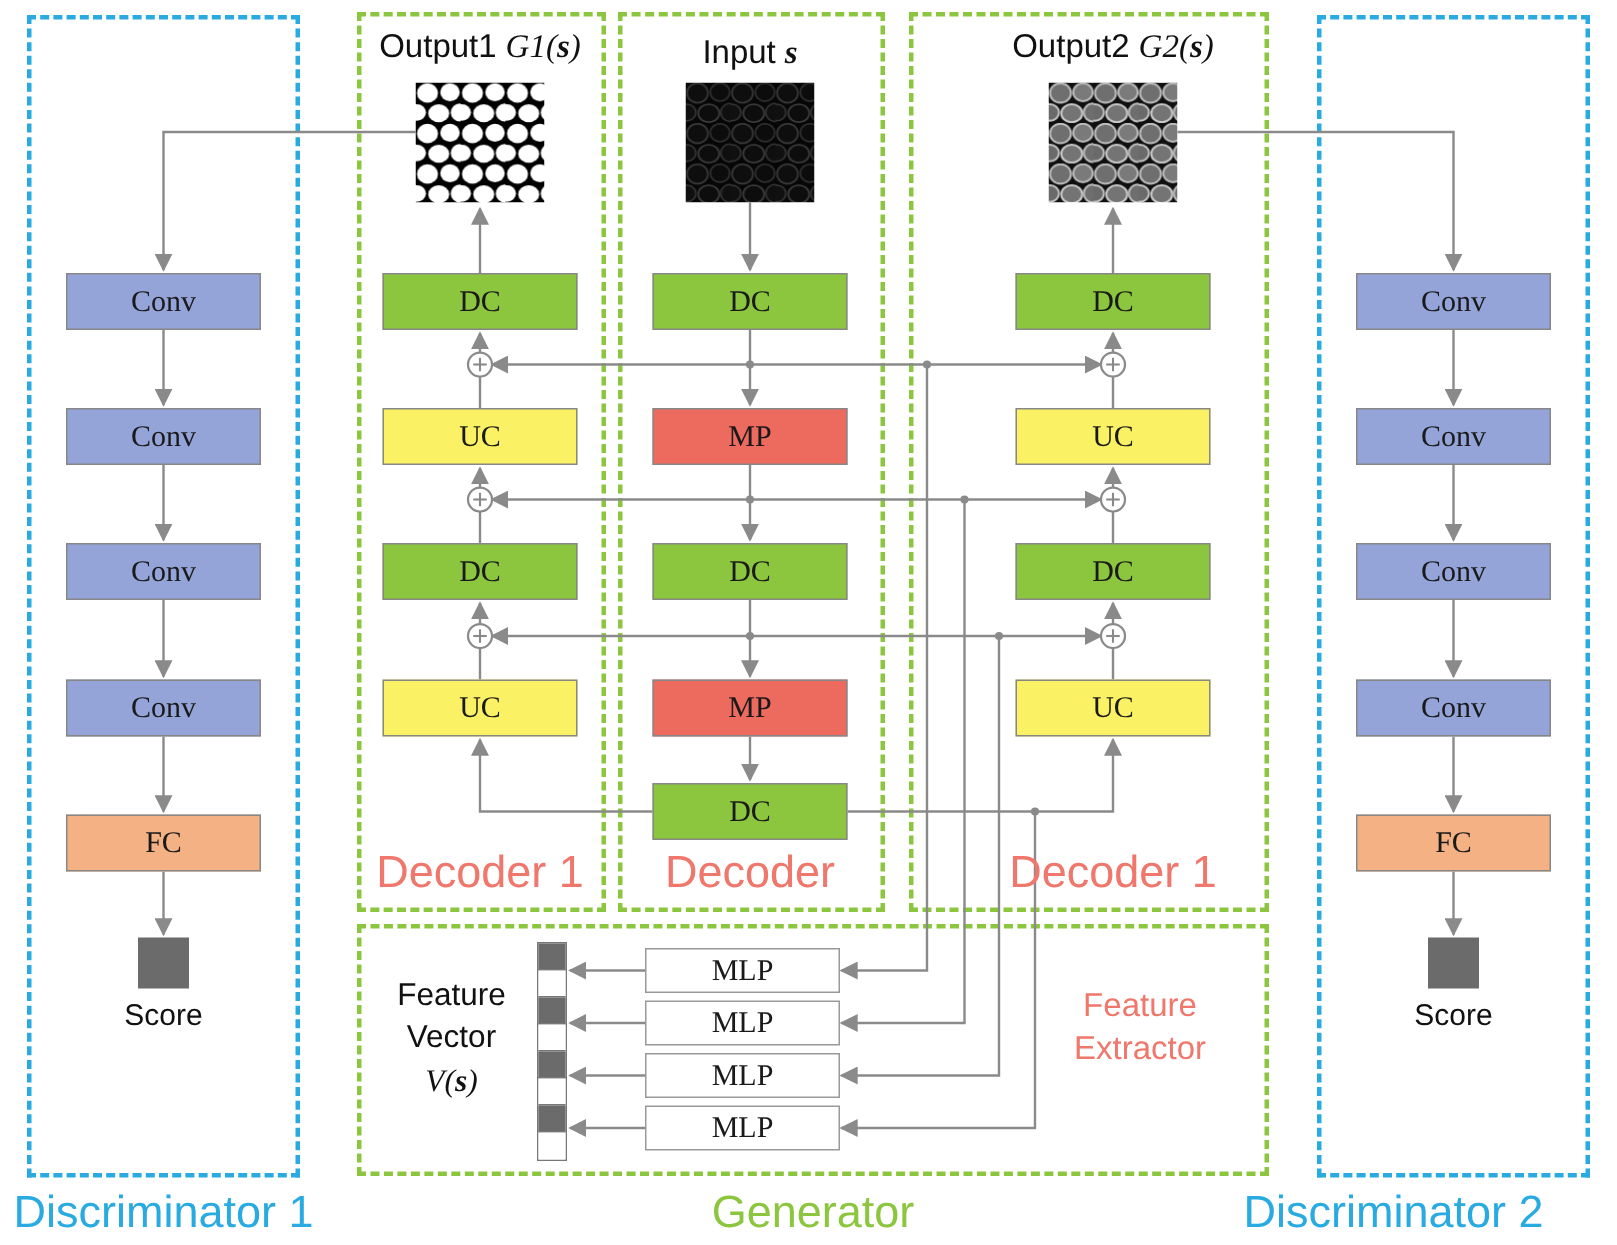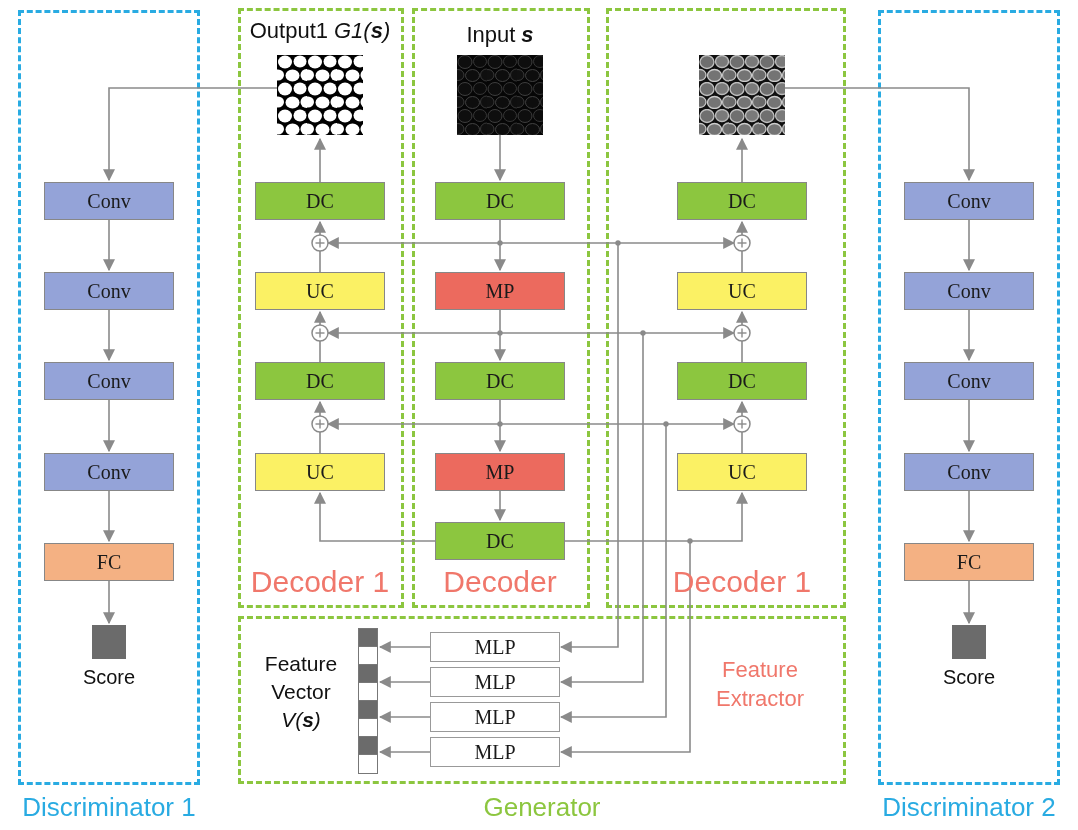--- a/index.html
+++ b/index.html
@@ -18,27 +18,27 @@
   .conv{background:var(--conv,#94A3D8);}
   .fc{background:var(--fc,#F4B183);}
   .dc{background:var(--dc,#8CC63F);}
   .mp{background:var(--mp,#EC6A5E);}
   .uc{background:var(--uc,#FBF164);}
   .mlp{background:var(--mlp,#fff);height:30px;border:1.5px solid #999;text-align:right;}
   .score-square{position:absolute;width:34px;height:34px;background:var(--score-square,#6b6b6b);z-index:2;}
   .lbl{position:absolute;text-align:center;z-index:2;color:#111;}
   .top-label{font-size:22px;}
   .sec-label{font-size:30px;color:var(--section-label,#F0776B);}
-  .big-label{font-size:26px;}
+  .big-label{font-size:30px;}
   .disc-label{color:var(--disc-label,#29ABE2);}
   .gen-label{color:var(--gen-label,#8CC63F);}
   .score-label{font-size:20px;}
   .fv-label{font-size:21px;line-height:28px;}
   .fe-label{font-size:22px;color:var(--section-label,#F0776B);line-height:29px;}
-  .it{font-style:italic;}
+  .it{font-style:italic;font-family:Liberation Serif, serif;}
   .b{font-weight:bold;}
   .pre{margin-right:6px;}
   .tex{position:absolute;z-index:2;}
   .vec{position:absolute;left:358px;top:628px;width:20px;height:146px;border:1px solid #777;z-index:2;background:#fff;}
   .vec .cell{width:100%;height:18px;border-bottom:1px solid #777;}
   .vec .cell:last-child{border-bottom:none;}
   .cell.dark{background:var(--score-square,#6b6b6b);}
   .cell.light{background:#fff;}
 </style>
 </head>
@@ -155,20 +155,23 @@
     <circle class="dot" cx="666" cy="424" r="2.7"></circle>
     <circle class="dot" cx="690" cy="541" r="2.7"></circle>
   </svg>
 
   <div class="lbl top-label" style="left:240px;top:18px;width:160px">
     <span class="pre">Output1</span><span class="it">G1(</span><span class="it b">s</span><span class="it">)</span>
   </div>
   <div class="lbl top-label" style="left:420px;top:22px;width:160px">
     <span class="pre">Input</span><span class="it b">s</span>
   </div>
+  <div class="lbl top-label" style="left:662px;top:18px;width:160px">
+    <span class="pre">Output2</span><span class="it">G2(</span><span class="it b">s</span><span class="it">)</span>
+  </div>
 
   <svg class="tex" style="left:277px;top:55px" width="86" height="80">
     <defs>
       <pattern id="hx1" width="30" height="27" patternUnits="userSpaceOnUse">
         <rect width="30" height="27" fill="#000"></rect>
         <ellipse cx="8" cy="7" rx="7" ry="6.5" fill="#fff"></ellipse>
         <ellipse cx="23" cy="6.5" rx="6.5" ry="6" fill="#fff"></ellipse>
         <ellipse cx="1" cy="20" rx="6" ry="5.5" fill="#fff"></ellipse>
         <ellipse cx="15.5" cy="20.5" rx="7" ry="6" fill="#fff"></ellipse>
         <ellipse cx="29.5" cy="20" rx="6" ry="6" fill="#fff"></ellipse>
@@ -262,15 +265,15 @@
   <div class="block mlp" style="left:430px;top:702px">MLP</div>
   <div class="block mlp" style="left:430px;top:737px">MLP</div>
 
   <div class="lbl fe-label" style="left:685px;top:655px;width:150px">
     <div>Feature</div>
     <div>Extractor</div>
   </div>
 
   <div class="lbl big-label disc-label" style="left:0px;top:792px;width:218px">Discriminator 1</div>
   <div class="lbl big-label gen-label" style="left:238px;top:792px;width:608px">Generator</div>
-  <div class="lbl big-label disc-label" style="left:860px;top:792px;width:218px">Discriminator 2</div>
+  <div class="lbl big-label disc-label" style="left:820px;top:792px;width:218px">Discriminator 2</div>
 
 </div>
 
 </body></html>

